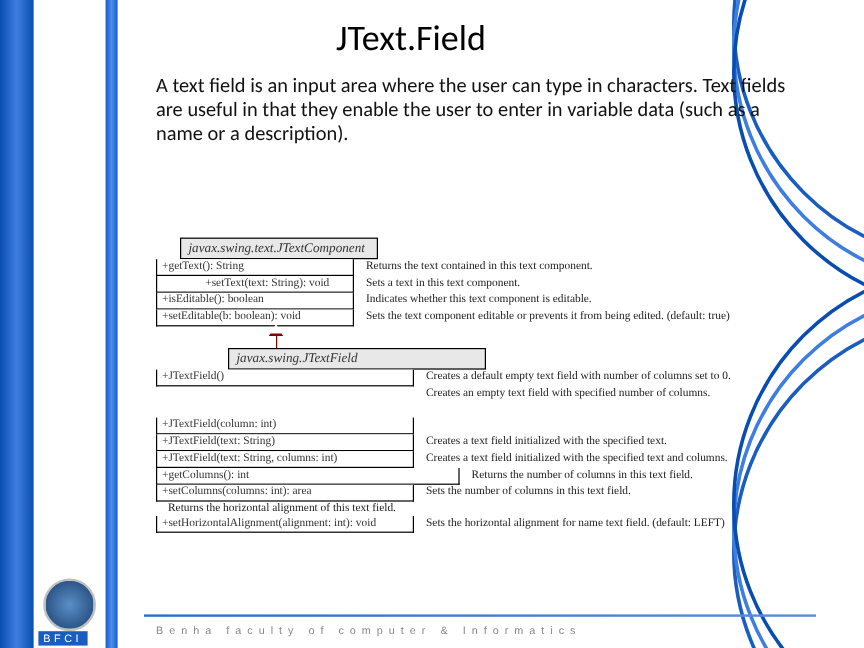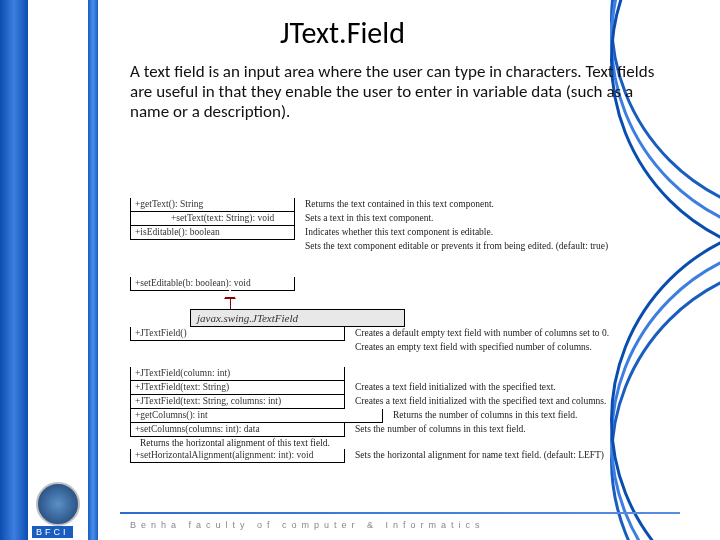--- a/index.html
+++ b/index.html
@@ -110,35 +110,38 @@
     <div class="arc a3"></div>
   <div class="arc b1"></div>
     <div class="arc b2"></div>
     <div class="arc b3"></div>
 </div>
 
 <div class="title">JText.Field</div>
 <div class="paragraph">A text field is an input area where the user can type in characters. Text fields are useful in that they enable the user to enter in variable data (such as a name or a description).</div>
 
 <div class="diagram">
+  <div class="classbox box1" style="margin-left:20px;">
+    <div class="classhead">javax.swing.text.JTextComponent</div>
+  </div>
   <div id="rows1">
       <div class="row">
         <div class="method" style="width: 165px; margin-left: 0px;">+getText(): String</div>
         <div class="desc">Returns the text contained in this text component.</div>
       </div>
       <div class="row">
         <div class="method" style="width: 165px; margin-left: 0px; padding-left: 40px;">+setText(text: String): void</div>
         <div class="desc">Sets a text in this text component.</div>
       </div>
       <div class="row">
         <div class="method" style="width: 165px; margin-left: 0px;">+isEditable(): boolean</div>
         <div class="desc">Indicates whether this text component is editable.</div>
       </div>
       <div class="row">
-        <div class="method" style="width: 165px; margin-left: 0px; margin-top: 37px;">+setEditable(b: boolean): void</div>
+        <div class="method" style="width: 165px; margin-left: 0px;">+setEditable(b: boolean): void</div>
         <div class="desc">Sets the text component editable or prevents it from being edited. (default: true)</div>
       </div>
     </div>
 
   <div class="connector">
       <div class="tri"></div>
     </div>
 
   <div class="classbox box2" style="margin-left:60px;">
     <div class="classhead">javax.swing.JTextField</div>
@@ -158,21 +161,21 @@
       </div>
       <div class="row">
         <div class="method" style="width: 215px; margin-left: 0px;">+JTextField(text: String, columns: int)</div>
         <div class="desc">Creates a text field initialized with the specified text and columns.</div>
       </div>
       <div class="row">
         <div class="method" style="width: 253px; margin-left: 0px;">+getColumns(): int</div>
         <div class="desc">Returns the number of columns in this text field.</div>
       </div>
       <div class="row">
-        <div class="method" style="width: 215px; margin-left: 0px;">+setColumns(columns: int): data</div>
+        <div class="method" style="width: 215px; margin-left: 0px;">+setColumns(columns: int): area</div>
         <div class="desc">Sets the number of columns in this text field.</div>
       </div>
       <div class="row">
         <div class="desc">Returns the horizontal alignment of this text field.</div>
       </div>
       <div class="row">
         <div class="method" style="width: 215px; margin-left: 0px;">+setHorizontalAlignment(alignment: int): void</div>
         <div class="desc">Sets the horizontal alignment for name text field. (default: LEFT)</div>
       </div>
     </div>

